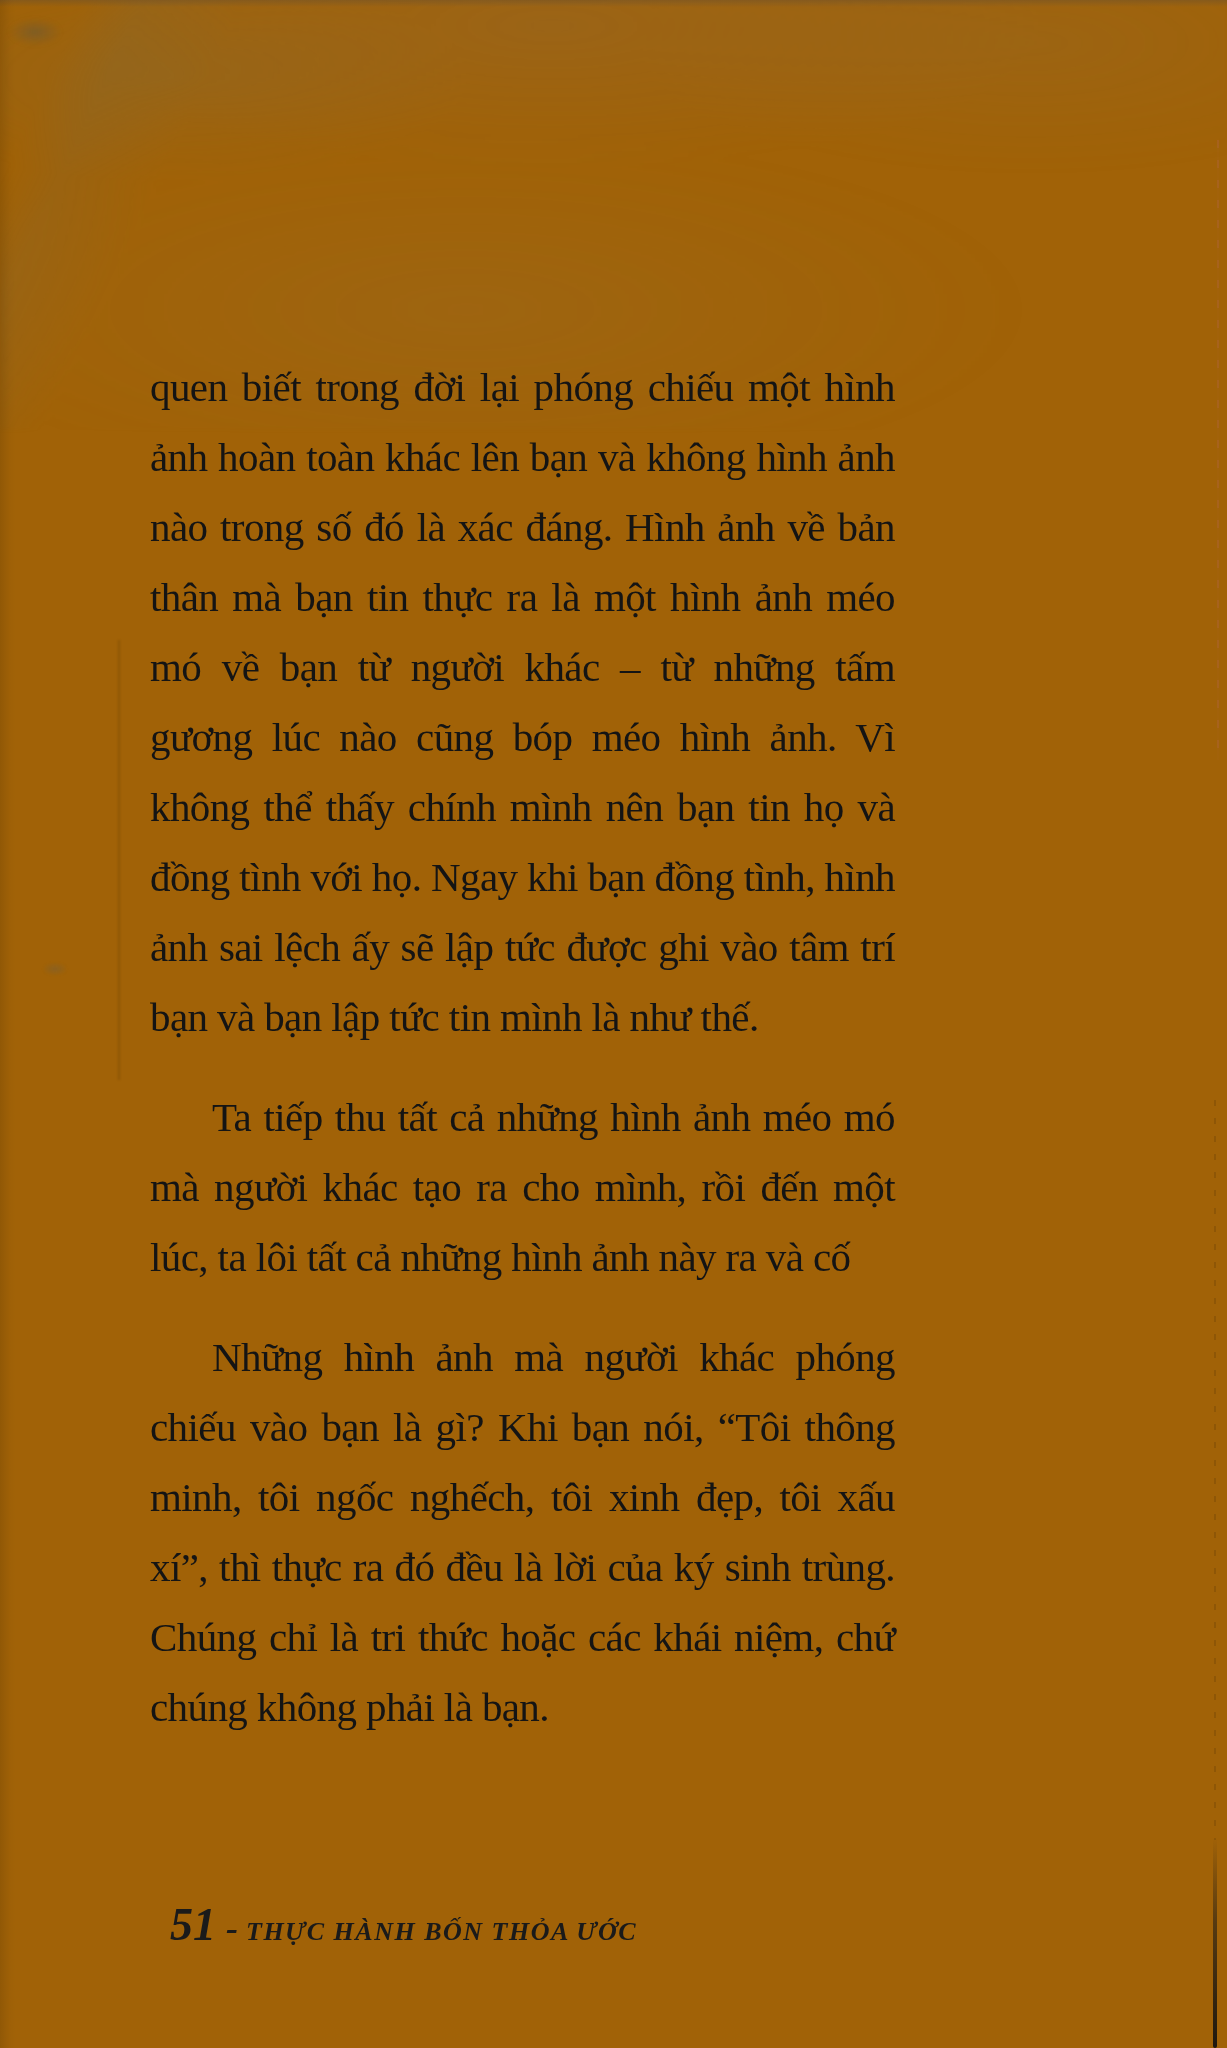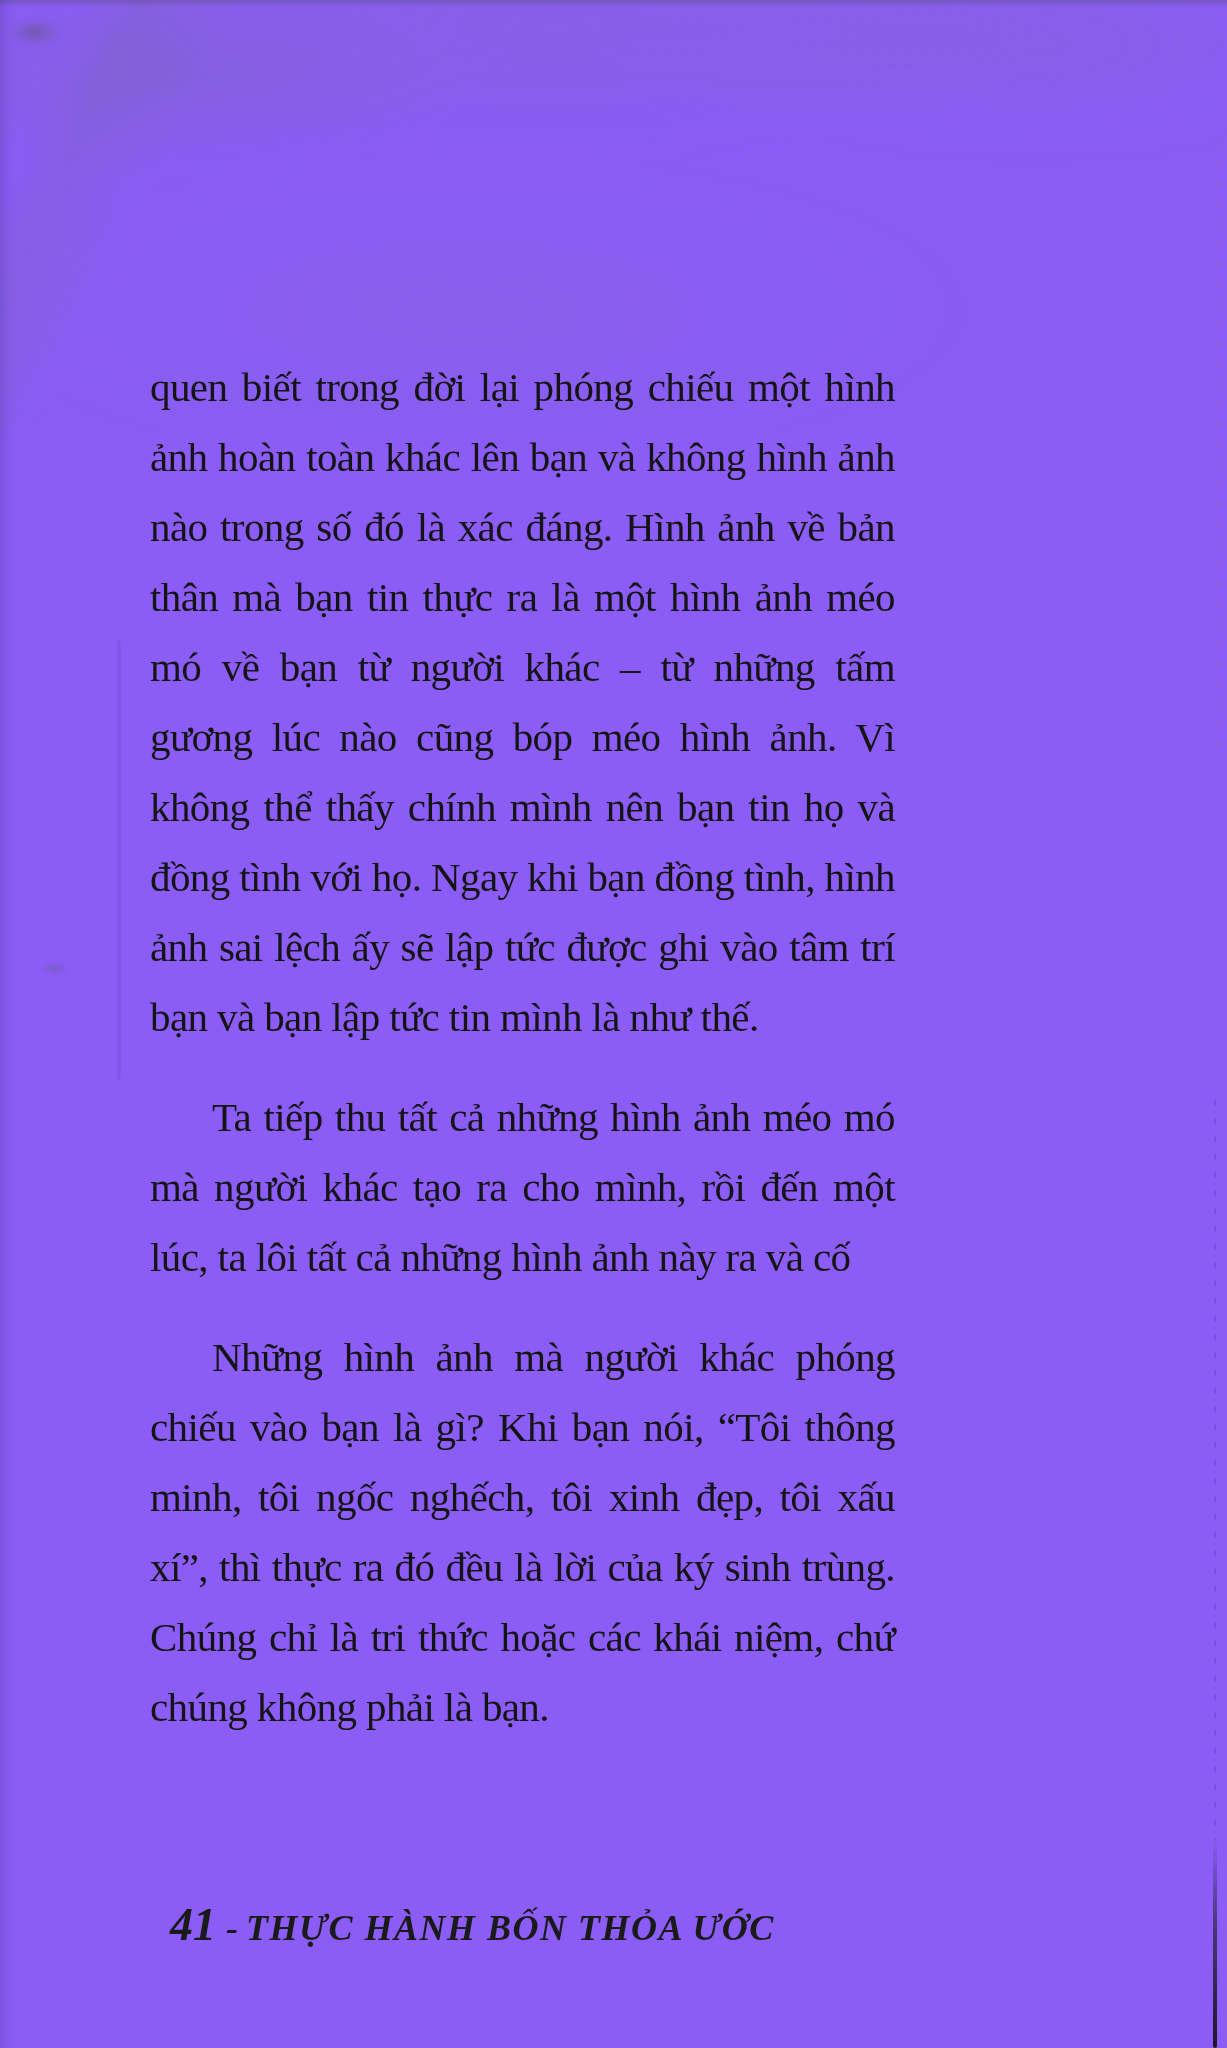--- a/index.html
+++ b/index.html
@@ -10,21 +10,21 @@
     width: 1227px;
     height: 2048px;
     position: relative;
     background: #ffffff;
     font-family: "Liberation Serif", serif;
     overflow: hidden;
   }
   .page {
     position: absolute;
     inset: 0;
-    background: #8b5cf6;
+    background: #a16207;
   }
   
   .scan-texture {
     position: absolute;
     top: 0; left: 0;
     width: 100%;
     height: 430px;
     background:
       radial-gradient(ellipse 420px 150px at 14% 18%, rgba(105,118,105,0.14), transparent 70%),
       radial-gradient(ellipse 680px 200px at 45% 6%,  rgba(118,118,128,0.13), transparent 72%),
@@ -120,21 +120,21 @@
     font-weight: bold;
   }
   .footer .page-num {
     font-size: 46px;
   }
   .footer .sep {
     font-size: 36px;
     padding: 0 8px 0 10px;
   }
   .footer .book-title {
-    font-size: 36px;
+    font-size: 26px;
     letter-spacing: 1.5px;
   }
 </style>
 </head>
 <body>
 
 <div class="page">
 
   <div class="scan-texture"></div>
   <div class="top-edge"></div>
@@ -146,16 +146,16 @@
   <div class="edge-right-dots"></div>
   <div class="edge-right-bottom"></div>
 
   <div class="text-block">
     <p>quen biết trong đời lại phóng chiếu một hình ảnh hoàn toàn khác lên bạn và không hình ảnh nào trong số đó là xác đáng. Hình ảnh về bản thân mà bạn tin thực ra là một hình ảnh méo mó về bạn từ người khác – từ những tấm gương lúc nào cũng bóp méo hình ảnh. Vì không thể thấy chính mình nên bạn tin họ và đồng tình với họ. Ngay khi bạn đồng tình, hình ảnh sai lệch ấy sẽ lập tức được ghi vào tâm trí bạn và bạn lập tức tin mình là như thế.</p>
     <p class="indented">Ta tiếp thu tất cả những hình ảnh méo mó mà người khác tạo ra cho mình, rồi đến một lúc, ta lôi tất cả những hình ảnh này ra và cố</p>
     <p class="indented">Những hình ảnh mà người khác phóng chiếu vào bạn là gì? Khi bạn nói, “Tôi thông minh, tôi ngốc nghếch, tôi xinh đẹp, tôi xấu xí”, thì thực ra đó đều là lời của ký sinh trùng. Chúng chỉ là tri thức hoặc các khái niệm, chứ chúng không phải là bạn.</p>
   </div>
 
   <div class="footer">
-    <span class="page-num">41</span><span class="sep">-</span><span class="book-title">THỰC HÀNH BỐN THỎA ƯỚC</span>
+    <span class="page-num">51</span><span class="sep">-</span><span class="book-title">THỰC HÀNH BỐN THỎA ƯỚC</span>
   </div>
 
 </div>
 
 </body></html>

